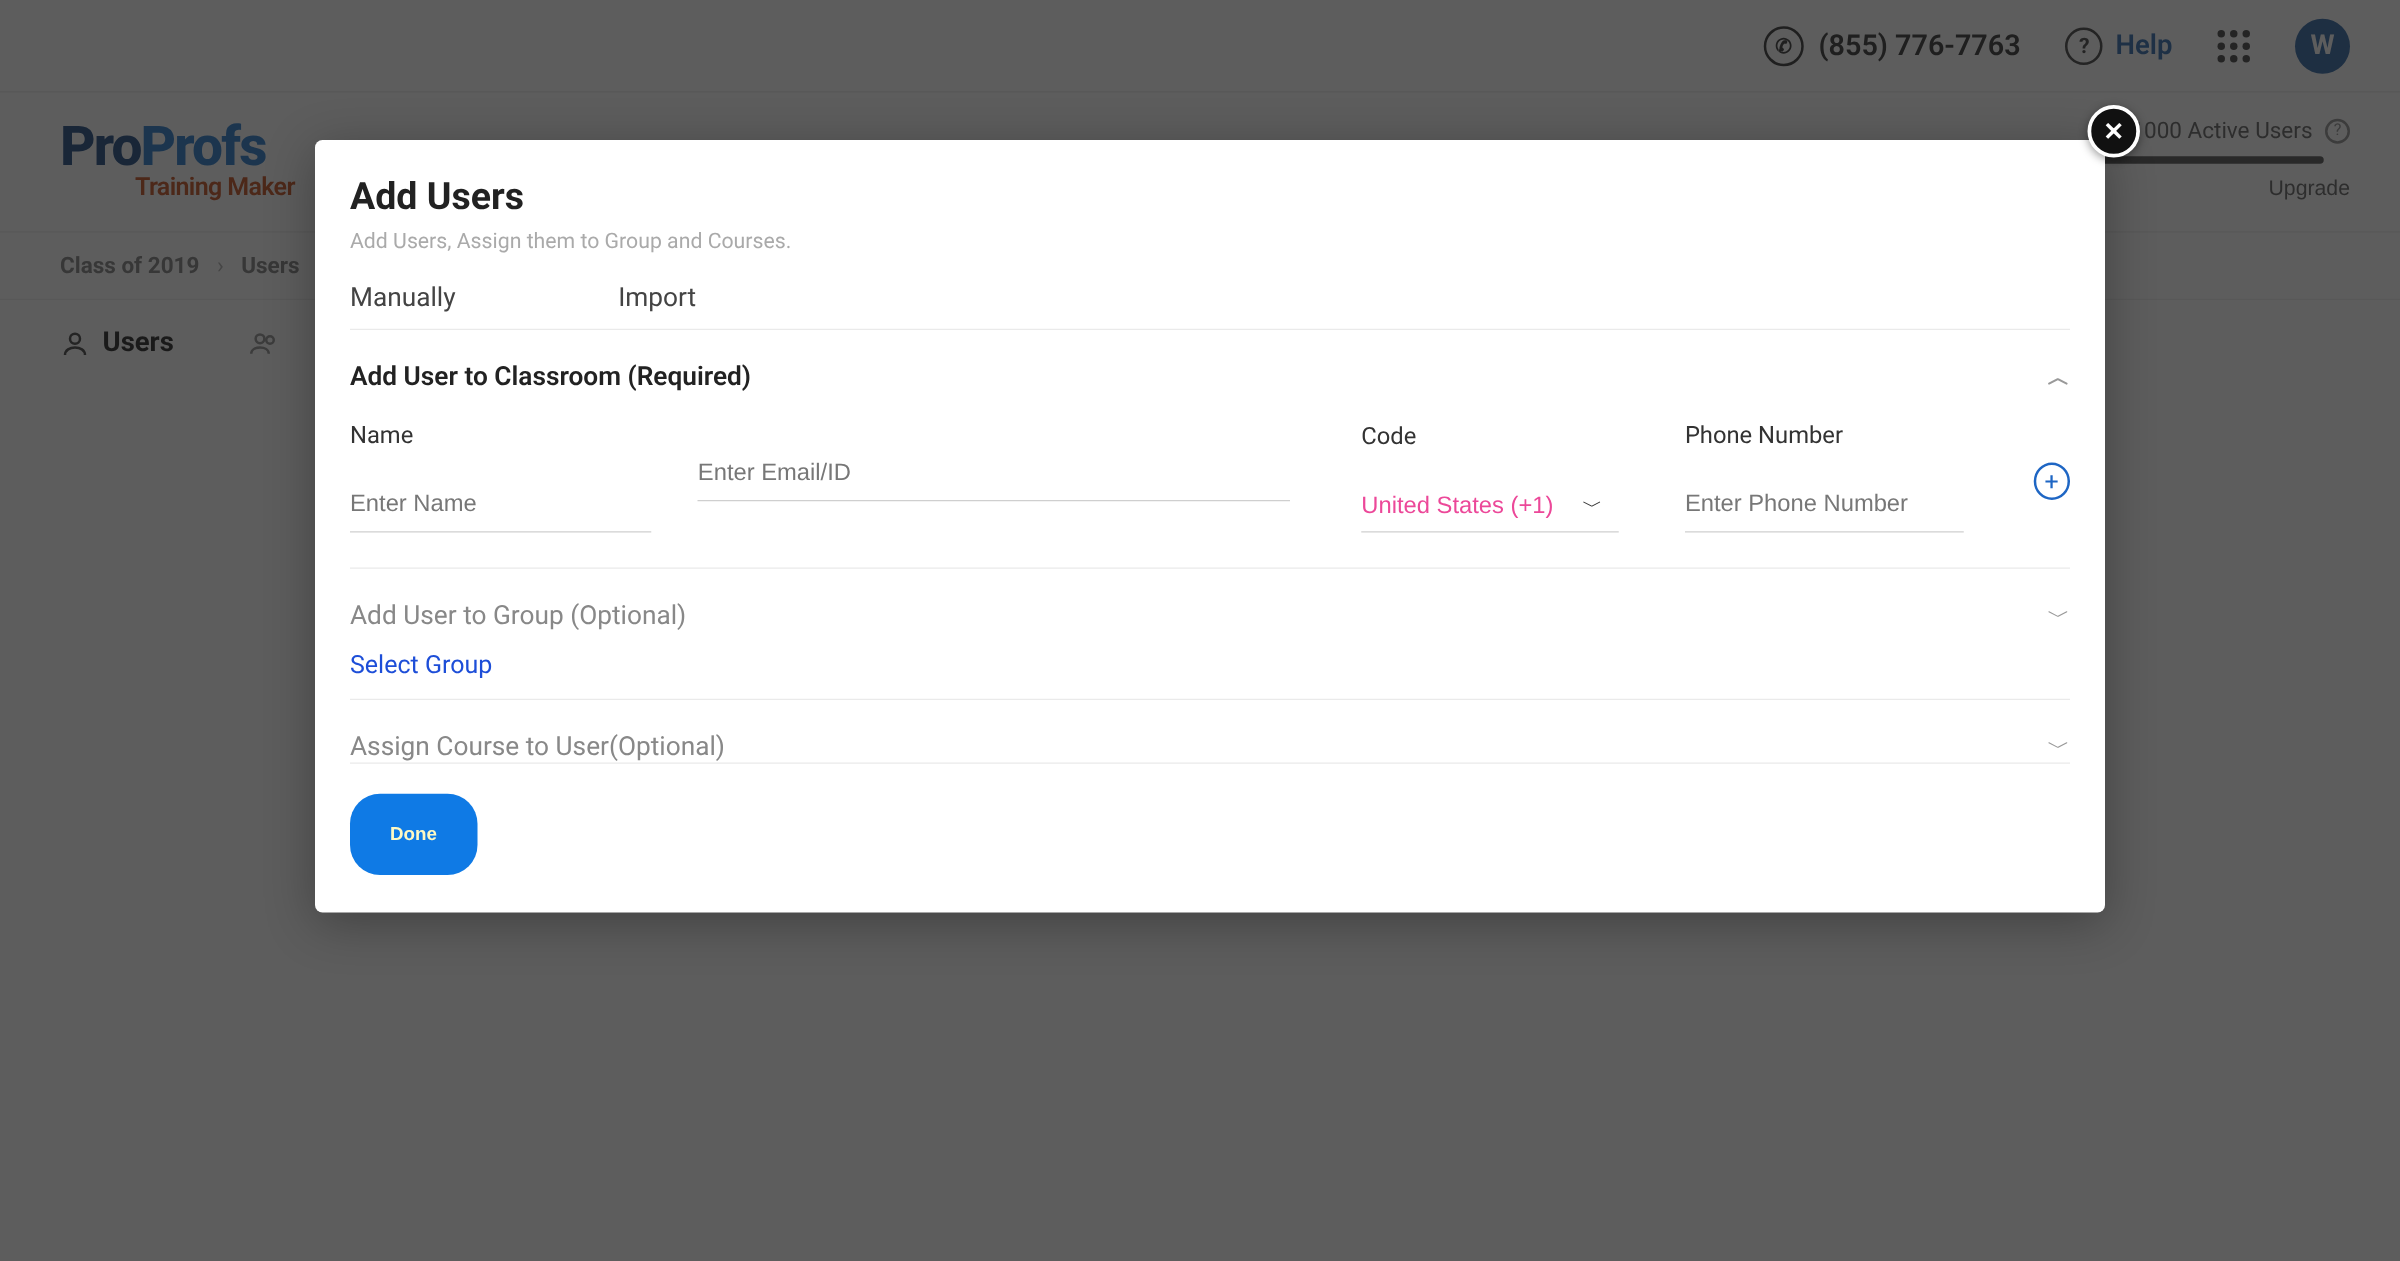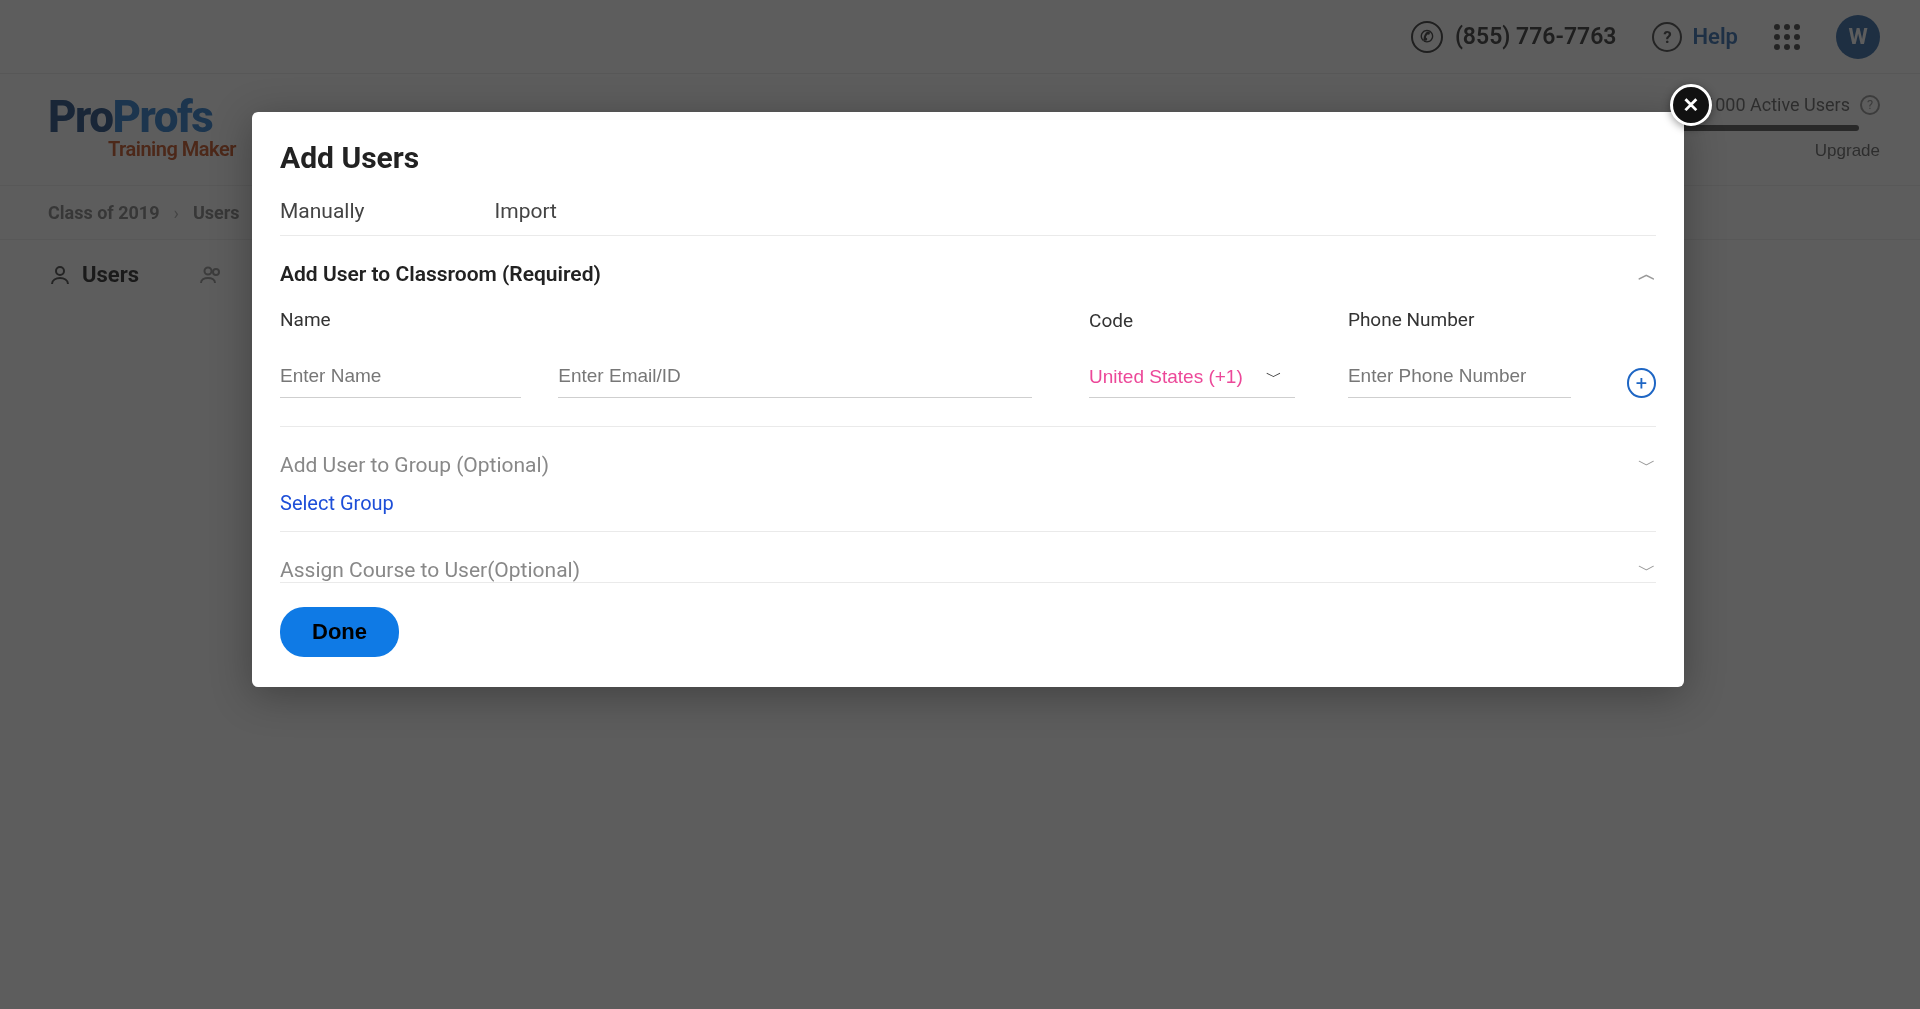--- a/index.html
+++ b/index.html
@@ -148,21 +148,21 @@
       font-size: 21px; font-weight: 600; color: #222;
     }
     .chev { color: #999; font-size: 18px; }
     .section-sub {
       margin-top: 12px; font-size: 20px; color: #bbb;
       border-bottom: 1px solid #eaeaea;
       padding-bottom: 14px;
     }
 
     .form-row {
-      display: flex; align-items: flex-end; gap: 16px;
+      display: flex; align-items: center; gap: 16px;
       margin-top: 22px;
       padding-bottom: 28px;
       border-bottom: 1px solid #eaeaea;
     }
     .fcol { display: flex; flex-direction: column; }
     .fcol.name  { width: 270px; }
     .fcol.email { width: 530px; }
     .fcol.code  { width: 250px; }
     .fcol.phone { width: 250px; }
     .flabel { font-size: 19px; color: #333; margin-bottom: 28px; }
@@ -200,24 +200,24 @@
       font-size: 21px; color: #888;
     }
     .opt-sub {
       margin-top: 14px; font-size: 20px; color: #1d4ed8;
       padding-bottom: 16px;
     }
 
     .done-btn {
       margin-top: 24px;
       background: #0f7ae5;
-      color: #000000;
-      font-size: 22px; font-weight: 600;
+      color: #fef9c3;
+      font-size: 15px; font-weight: 600;
       border: none; border-radius: 24px;
-      padding: 12px 32px;
+      padding: 24px 32px;
       cursor: pointer;
     }
   </style>
 </head>
 <body>
 
 <div class="page">
   <div class="topbar">
     <div class="phone-wrap">
       <span class="phone-icon">
@@ -287,20 +287,21 @@
 </div>
 
 <div class="scrim"></div>
 
 <div class="modal">
   <div class="close-btn">
     <span class="close-x">✕</span>
   </div>
 
   <div class="modal-title">Add Users</div>
+  <div class="modal-sub">Add Users, Assign them to Group and Courses.</div>
 
   <div class="modal-tabs">
     <div class="modal-tab">Manually</div>
     <div class="modal-tab">Import</div>
   </div>
 
   <div class="section-head">
     <span>Add User to Classroom (Required)</span>
     <span class="chev">︿</span>
   </div>

